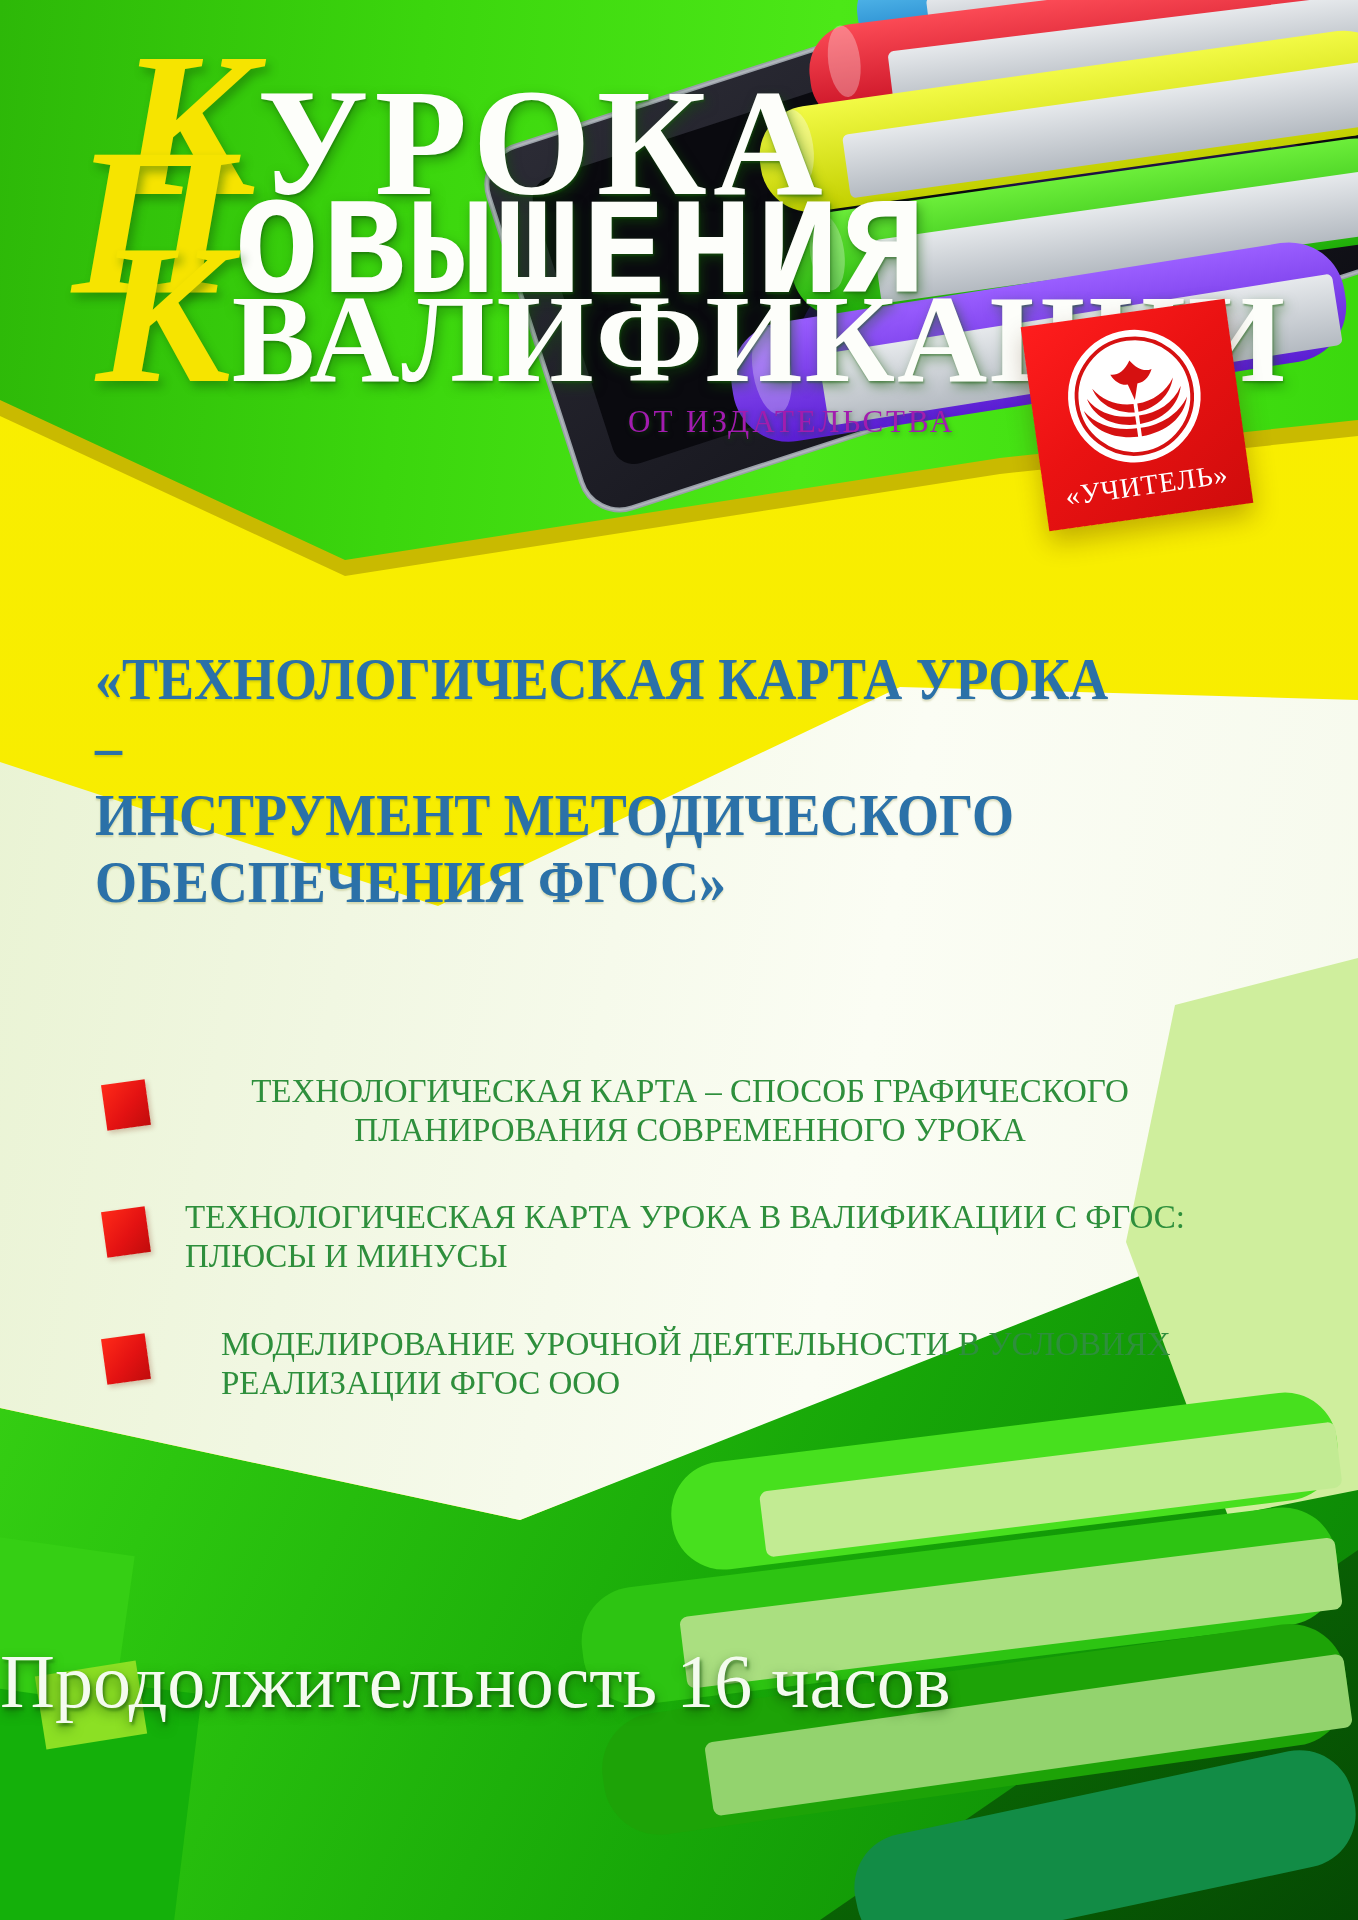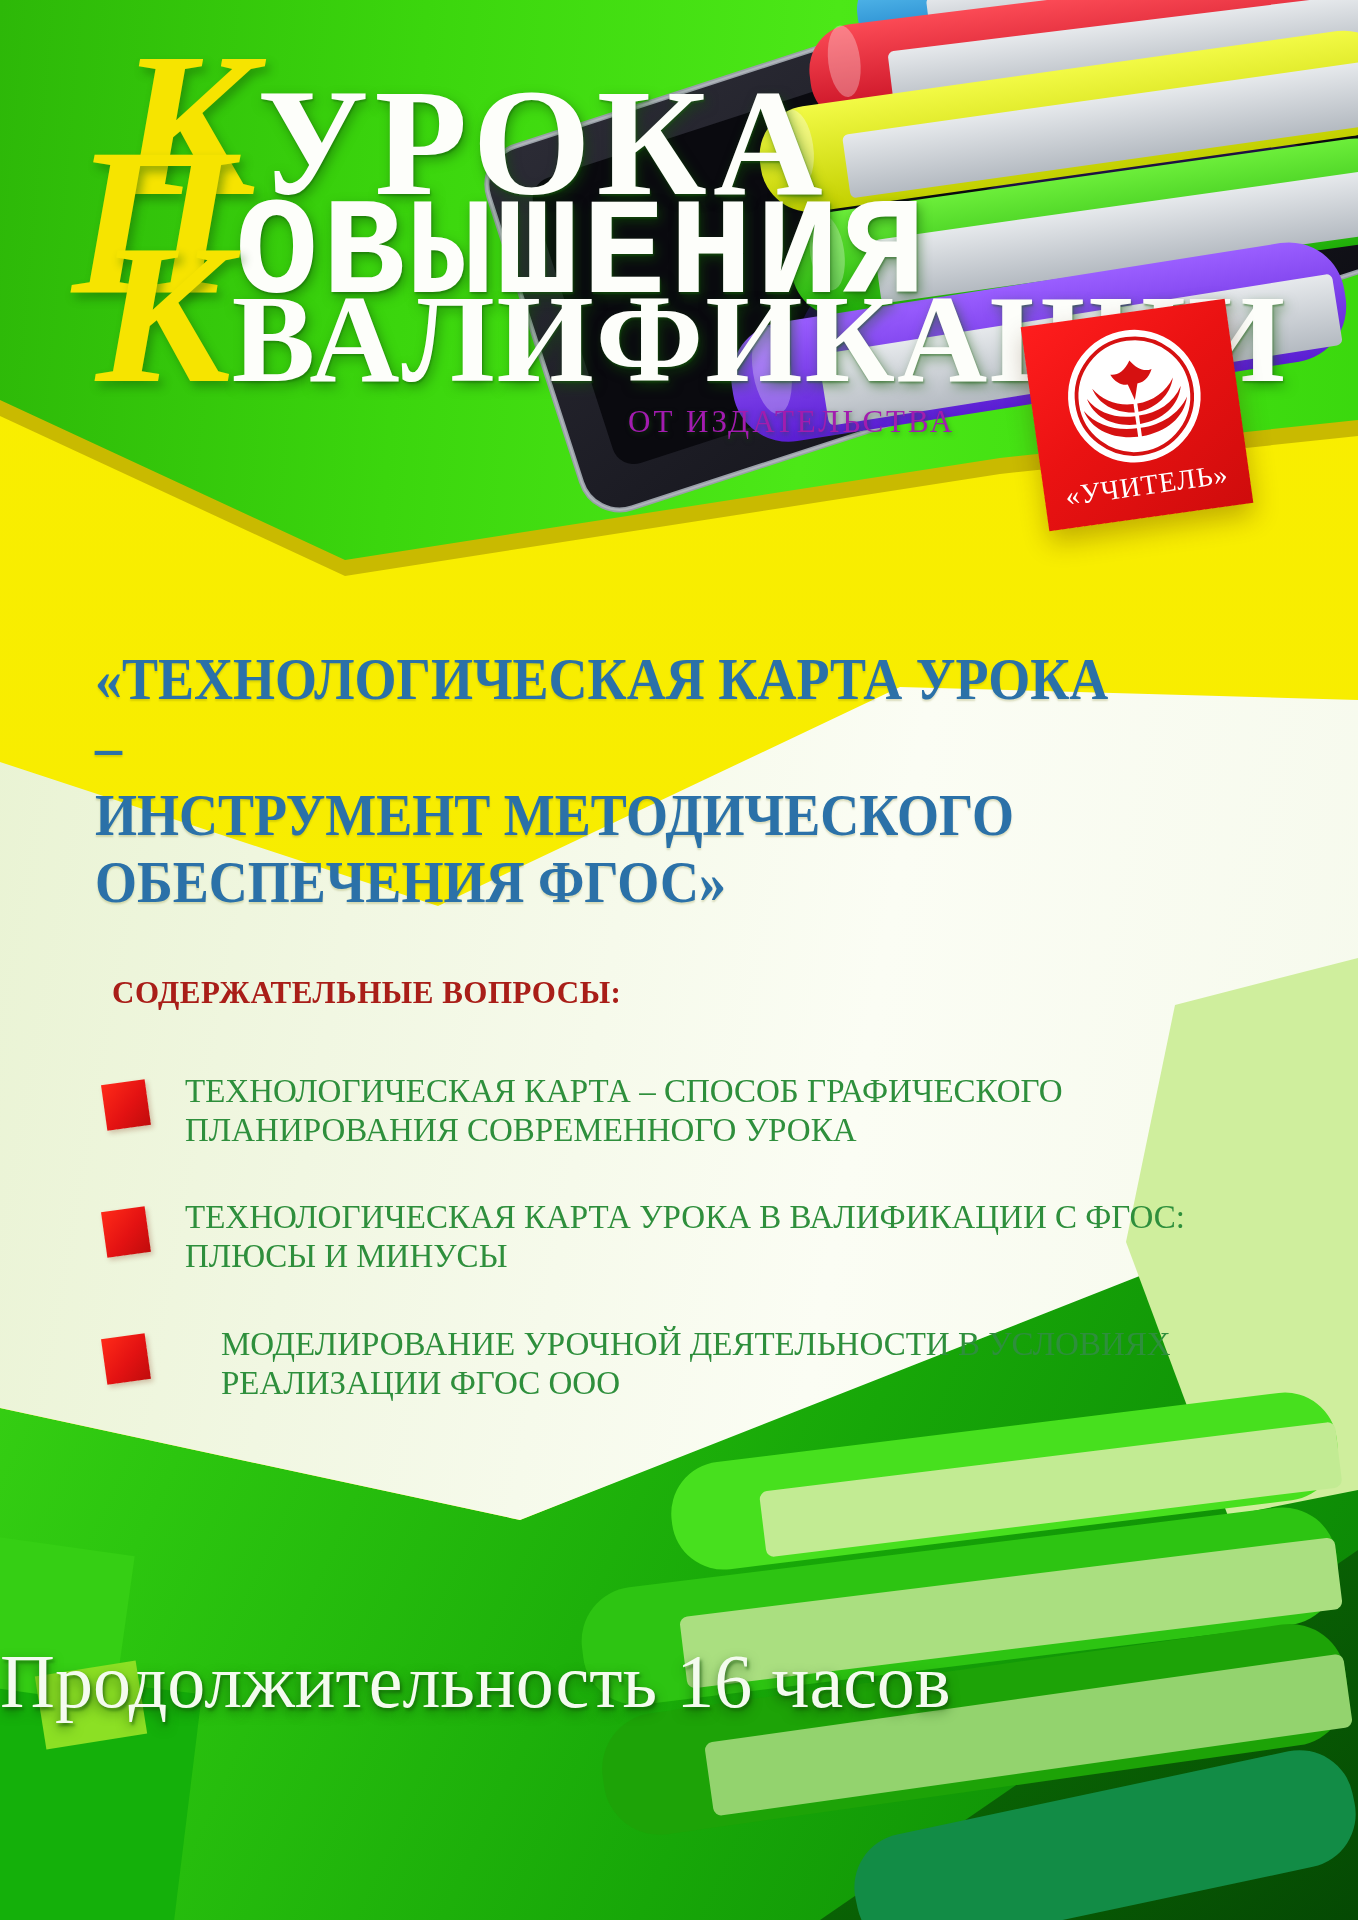--- a/index.html
+++ b/index.html
@@ -83,21 +83,21 @@
     transform:scaleX(.90); transform-origin:left top;
     text-shadow:0 2px 2px rgba(110,110,0,.22);
   }
 
   
   .content-heading{
     position:absolute; left:112px; top:975px;
     color:#a91e18; font-size:31px; font-weight:bold; letter-spacing:.5px;
   }
   .topic{position:absolute; left:185px; width:1010px; color:#2e8f3c; font-size:33px; line-height:1.18;}
-  .topic-1{top:1072px;} .topic-2{top:1198px;} .topic-3{top:1325px;margin-left:36px;}
+  .topic-1{top:1072px;text-align:center;} .topic-2{top:1198px;} .topic-3{top:1325px;margin-left:36px;}
   .bullet{
     position:absolute; left:104px; width:44px; height:46px;
     background:linear-gradient(135deg,#ff2a18 0%,#e31212 55%,#c00c0c 100%);
     transform:rotate(-8deg); box-shadow:2px 3px 5px rgba(120,40,10,.25);
   }
   .bullet-1{top:1082px;} .bullet-2{top:1209px;} .bullet-3{top:1336px;}
 
   
   .duration{
     position:absolute; left:0; width:100%; top:1638px; 
@@ -212,21 +212,20 @@
     </svg>
     <div class="logo-name">«УЧИТЕЛЬ»</div>
   </div>
 
   <div class="course-title">
     <div>«ТЕХНОЛОГИЧЕСКАЯ КАРТА УРОКА –</div>
     <div>ИНСТРУМЕНТ МЕТОДИЧЕСКОГО</div>
     <div>ОБЕСПЕЧЕНИЯ ФГОС»</div>
   </div>
 
-  <div class="content-heading">СОДЕРЖАТЕЛЬНЫЕ ВОПРОСЫ:</div>
 
   <div class="bullet bullet-1"></div>
   <div class="topic topic-1">ТЕХНОЛОГИЧЕСКАЯ КАРТА – СПОСОБ ГРАФИЧЕСКОГО ПЛАНИРОВАНИЯ СОВРЕМЕННОГО УРОКА</div>
 
   <div class="bullet bullet-2"></div>
   <div class="topic topic-2">ТЕХНОЛОГИЧЕСКАЯ КАРТА УРОКА В ВАЛИФИКАЦИИ С ФГОС: ПЛЮСЫ И МИНУСЫ</div>
 
   <div class="bullet bullet-3"></div>
   <div class="topic topic-3">МОДЕЛИРОВАНИЕ УРОЧНОЙ ДЕЯТЕЛЬНОСТИ В УСЛОВИЯХ РЕАЛИЗАЦИИ ФГОС ООО</div>
 

